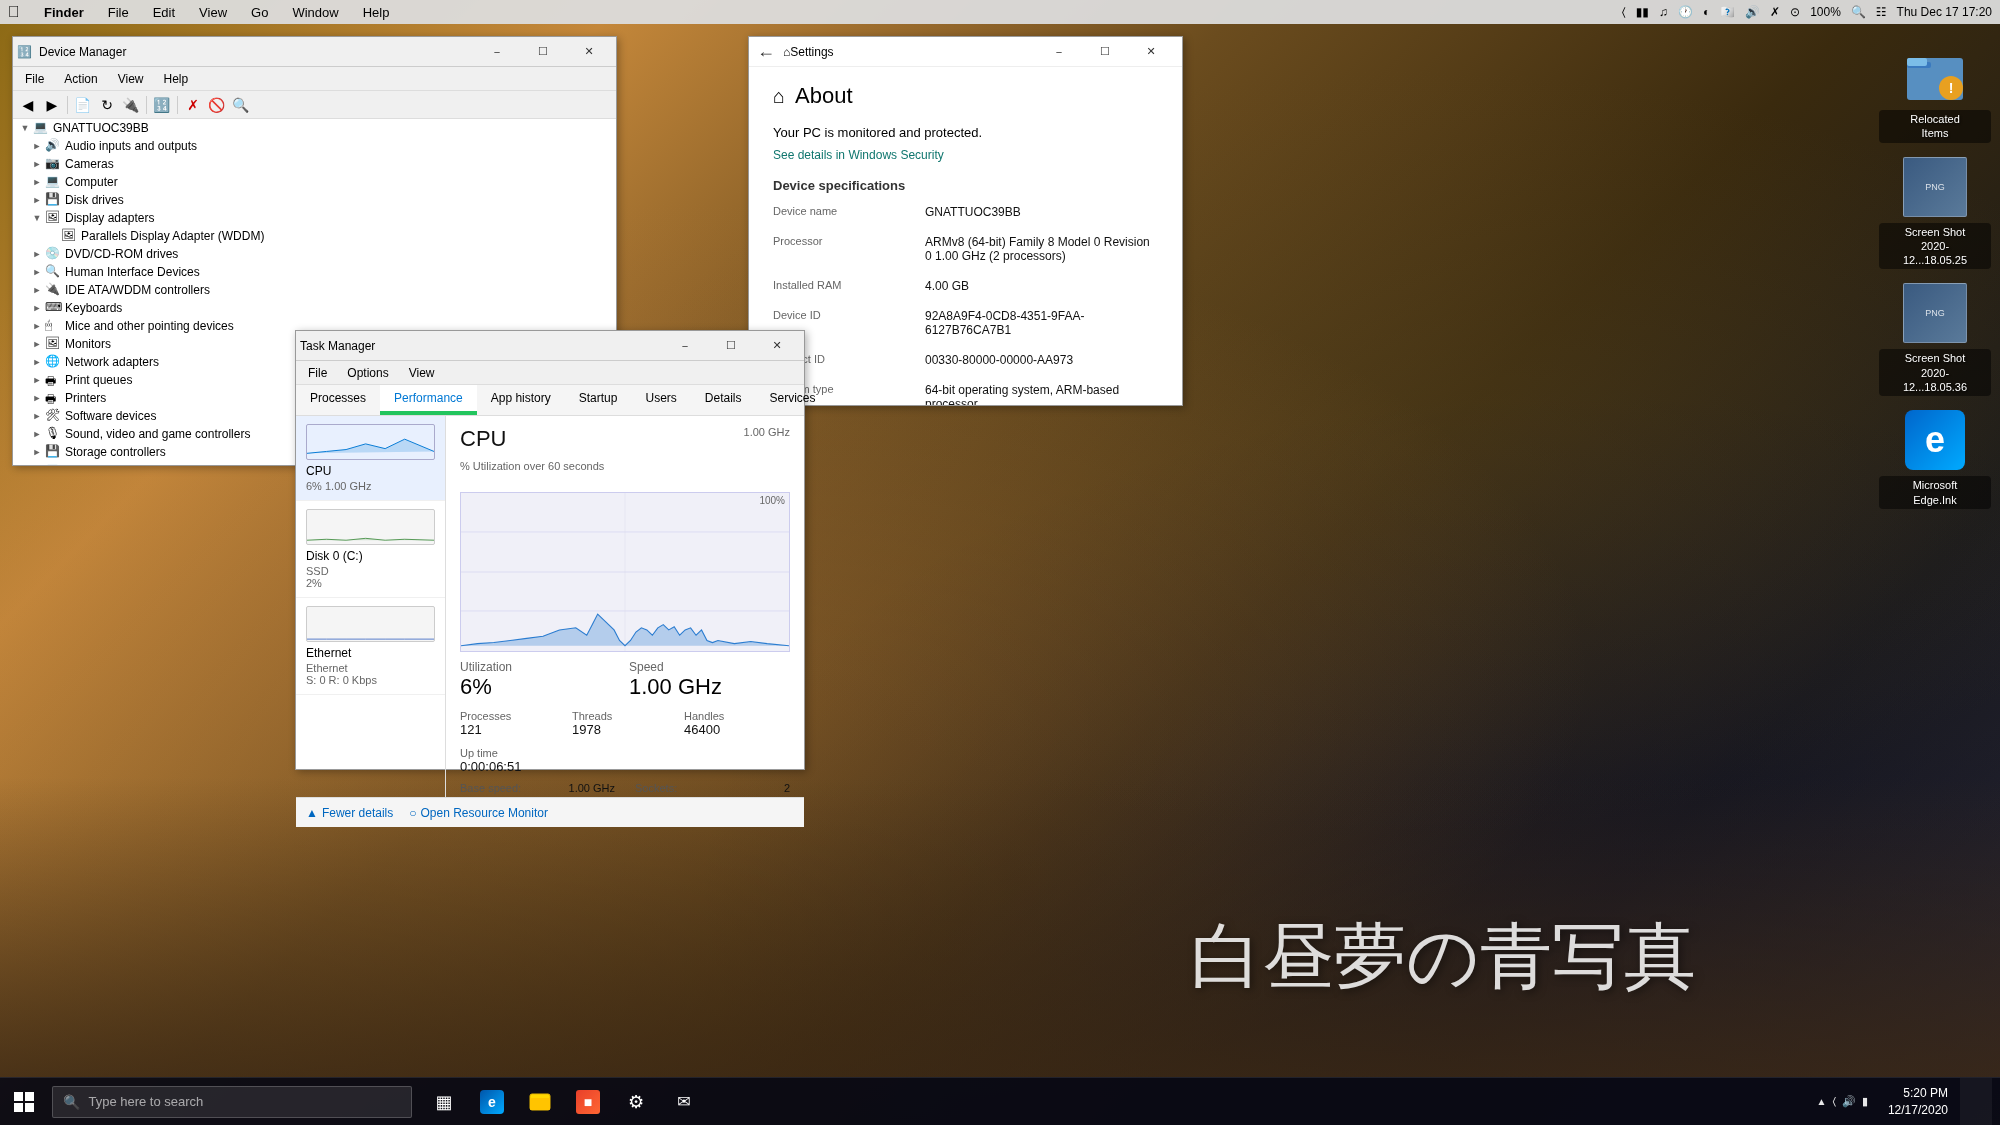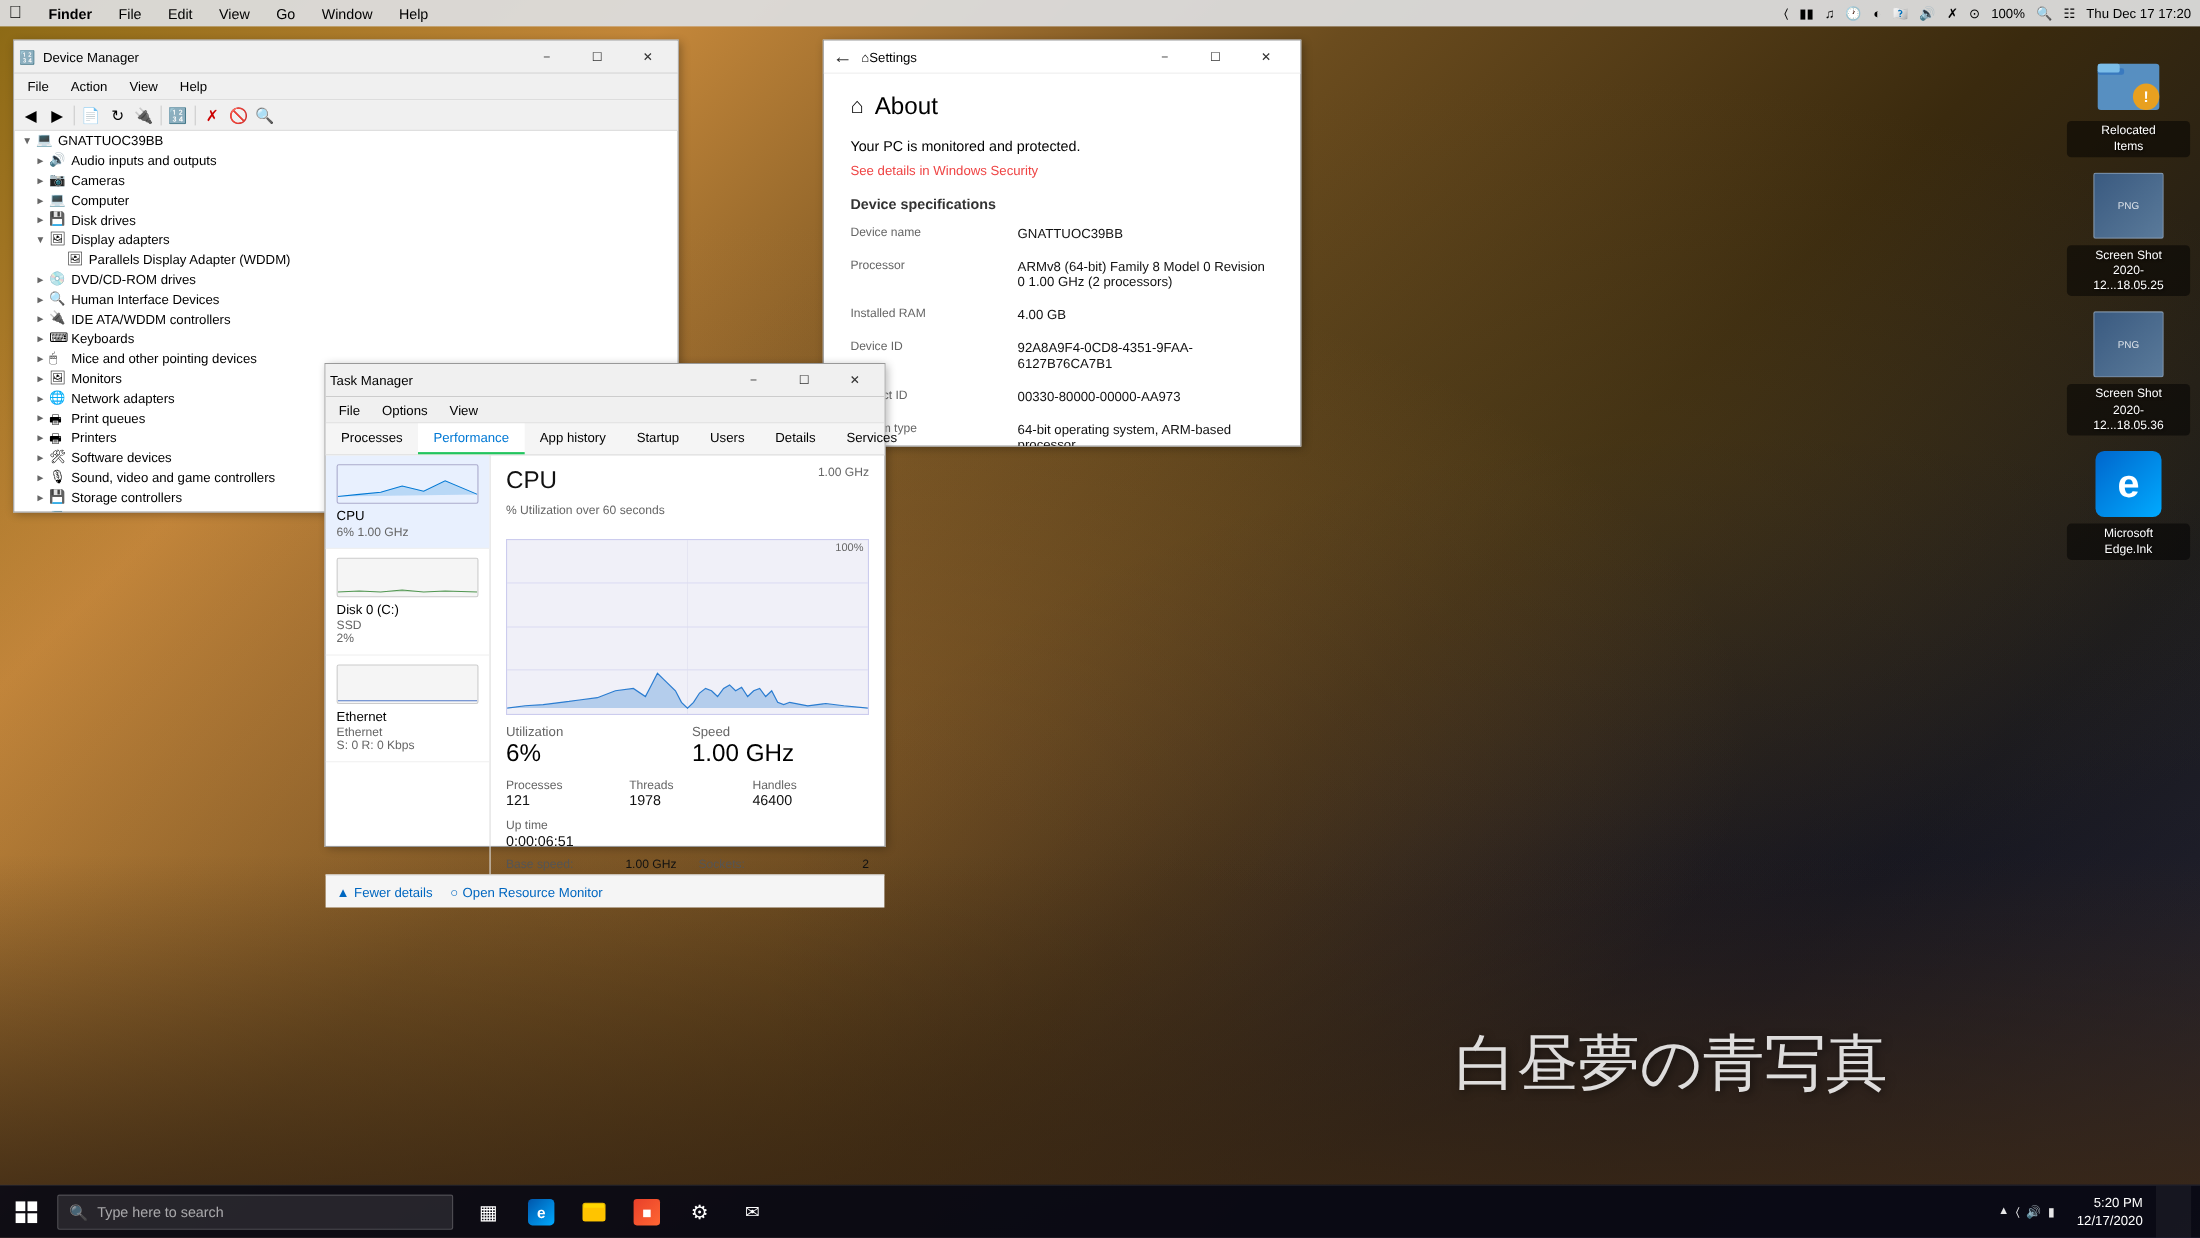--- a/index.html
+++ b/index.html
@@ -27,22 +27,22 @@
       background: 
         radial-gradient(ellipse at 30% 60%, rgba(180,120,60,0.4) 0%, transparent 50%),
         radial-gradient(ellipse at 70% 40%, rgba(100,80,40,0.3) 0%, transparent 40%),
         radial-gradient(ellipse at 80% 80%, rgba(20,20,40,0.6) 0%, transparent 40%);
     }
 
     
     .jp-text {
       position: absolute;
       bottom: 120px;
-      right: 284px;
-      font-size: 56px;
+      right: 304px;
+      font-size: 72px;
       color: rgba(255,255,255,0.85);
       font-family: serif;
       white-space: nowrap;
       text-shadow: 2px 2px 8px rgba(0,0,0,0.5);
     }
 
     
     .taskbar {
       position: absolute;
       bottom: 0;
@@ -387,21 +387,21 @@
       margin-bottom: 2px;
     }
 
     .settings-value {
       font-size: 12px;
       color: #111;
       margin-bottom: 10px;
     }
 
     .settings-link {
-      color: #ef4444;
+      color: #0f766e;
       font-size: 12px;
       cursor: pointer;
       text-decoration: none;
       margin-bottom: 16px;
       display: block;
     }
 
     .security-banner {
       font-size: 13px;
       margin-bottom: 8px;
@@ -435,21 +435,21 @@
 
     .task-tab {
       padding: 6px 14px;
       font-size: 12px;
       cursor: pointer;
       border-bottom: 2px solid transparent;
       white-space: nowrap;
     }
     .task-tab.active {
       background: white;
-      border-bottom: 2px solid #22c55e;
+      border-bottom: 4px solid #22c55e;
       color: #0078d4;
     }
 
     .task-content {
       display: flex;
       height: calc(100% - 57px);
     }
 
     .task-sidebar {
       width: 150px;

